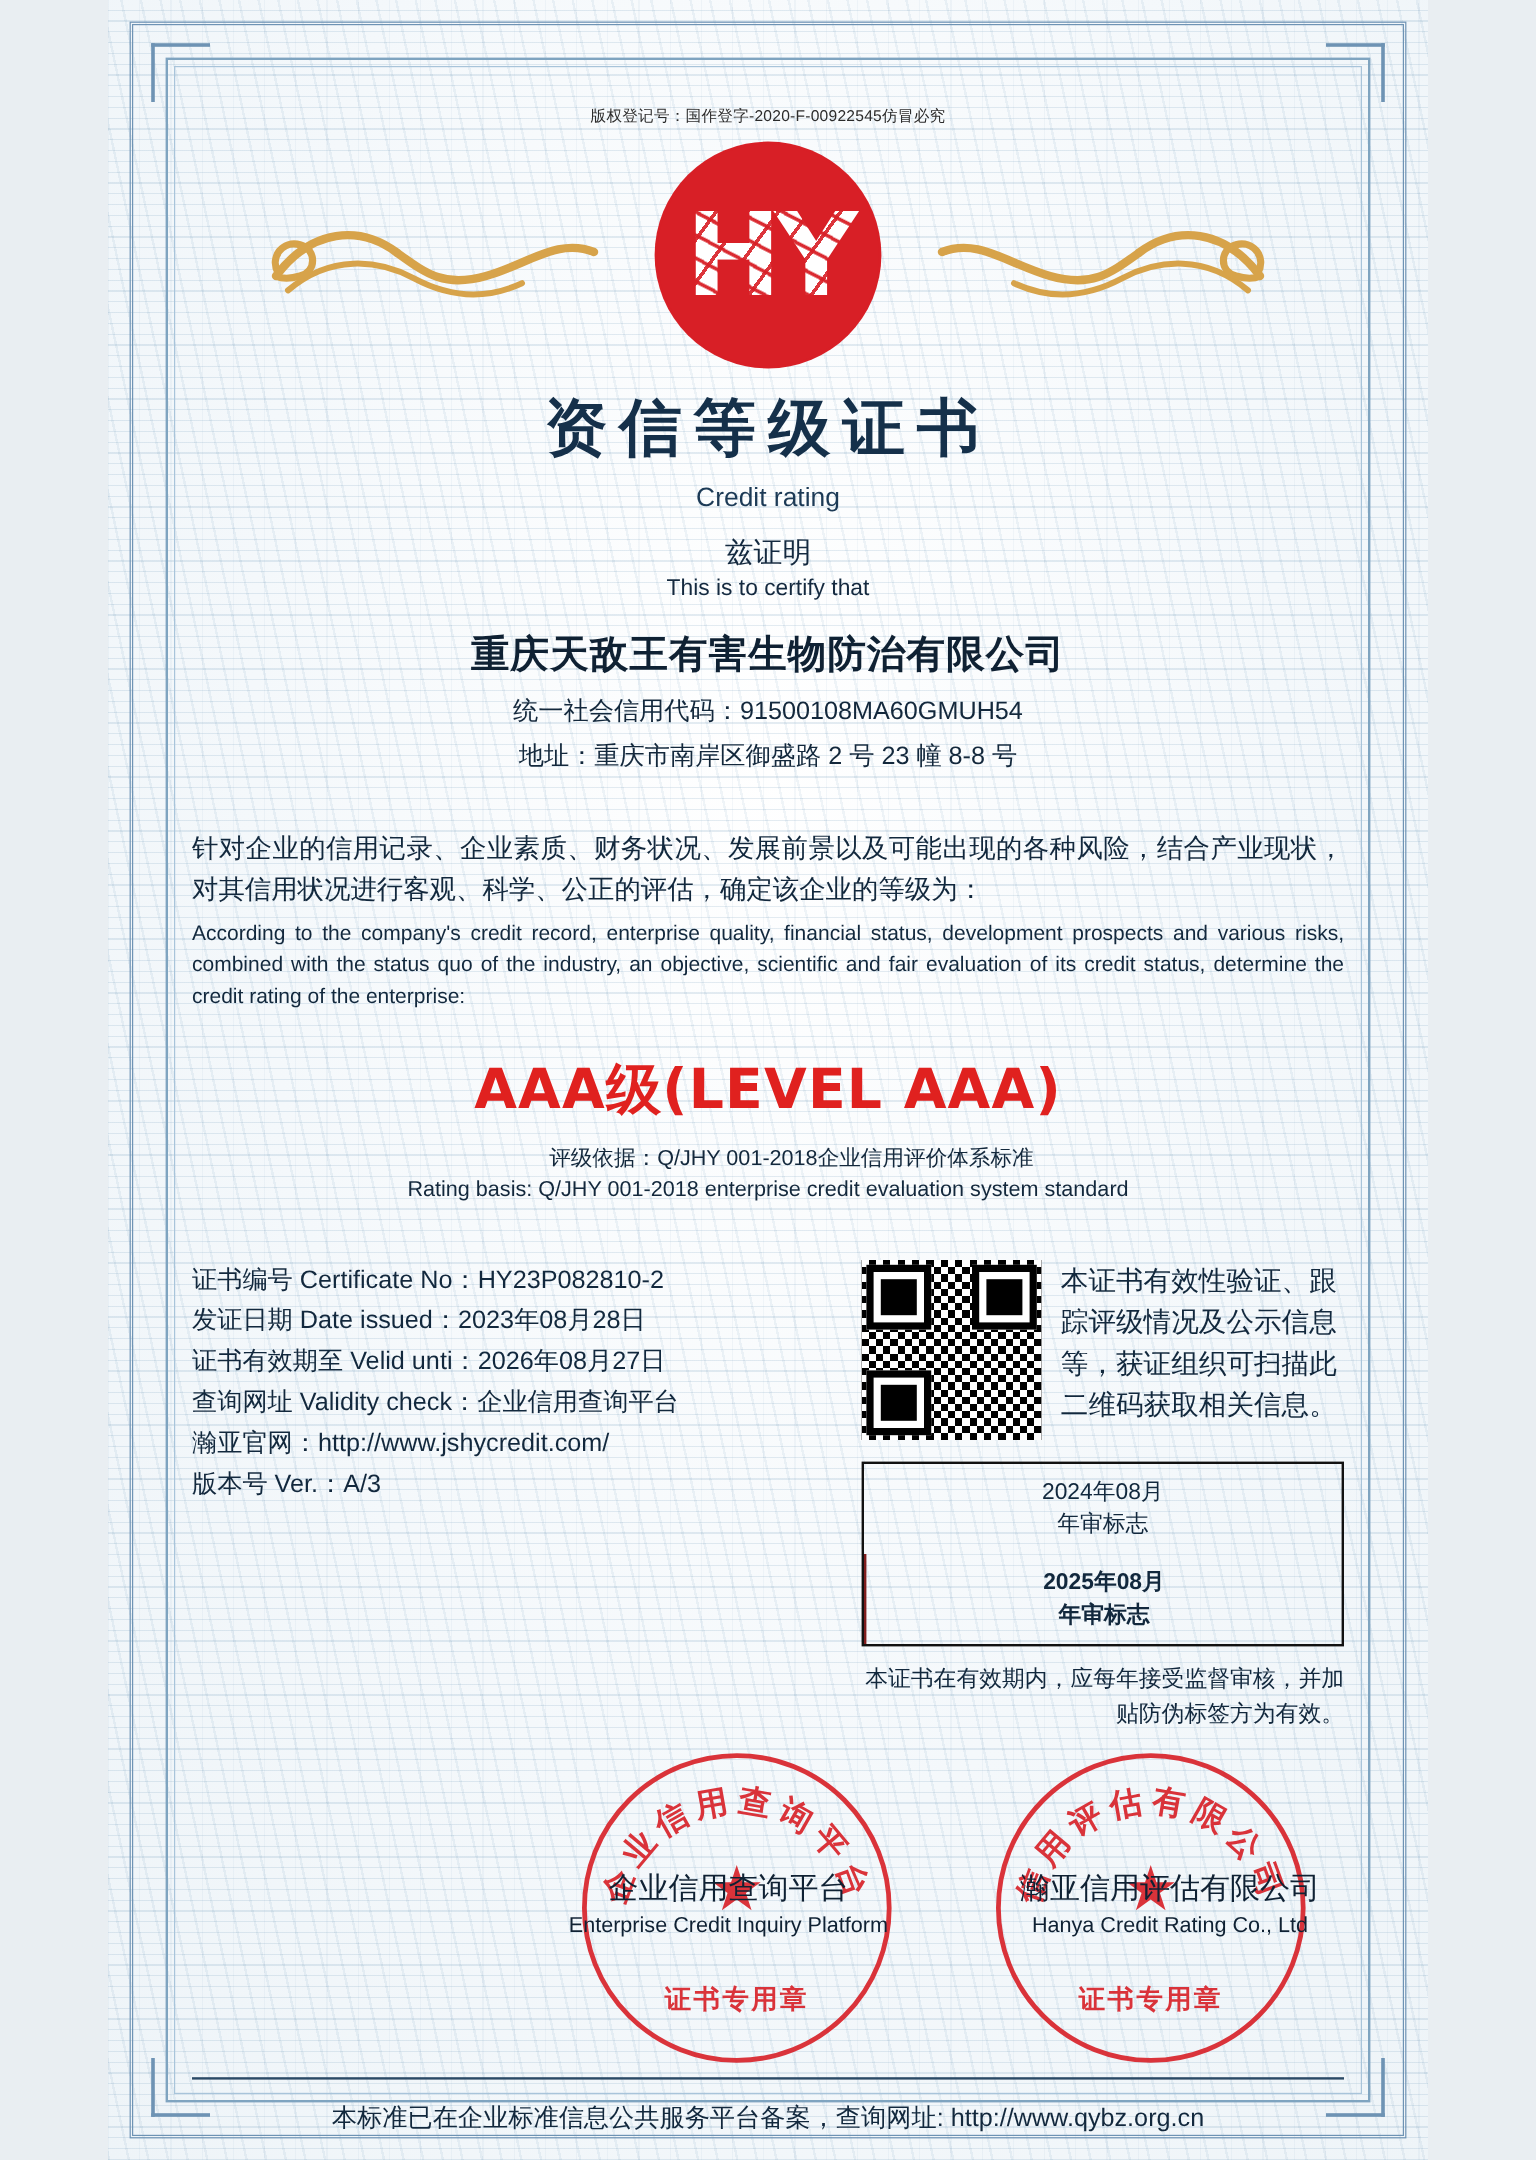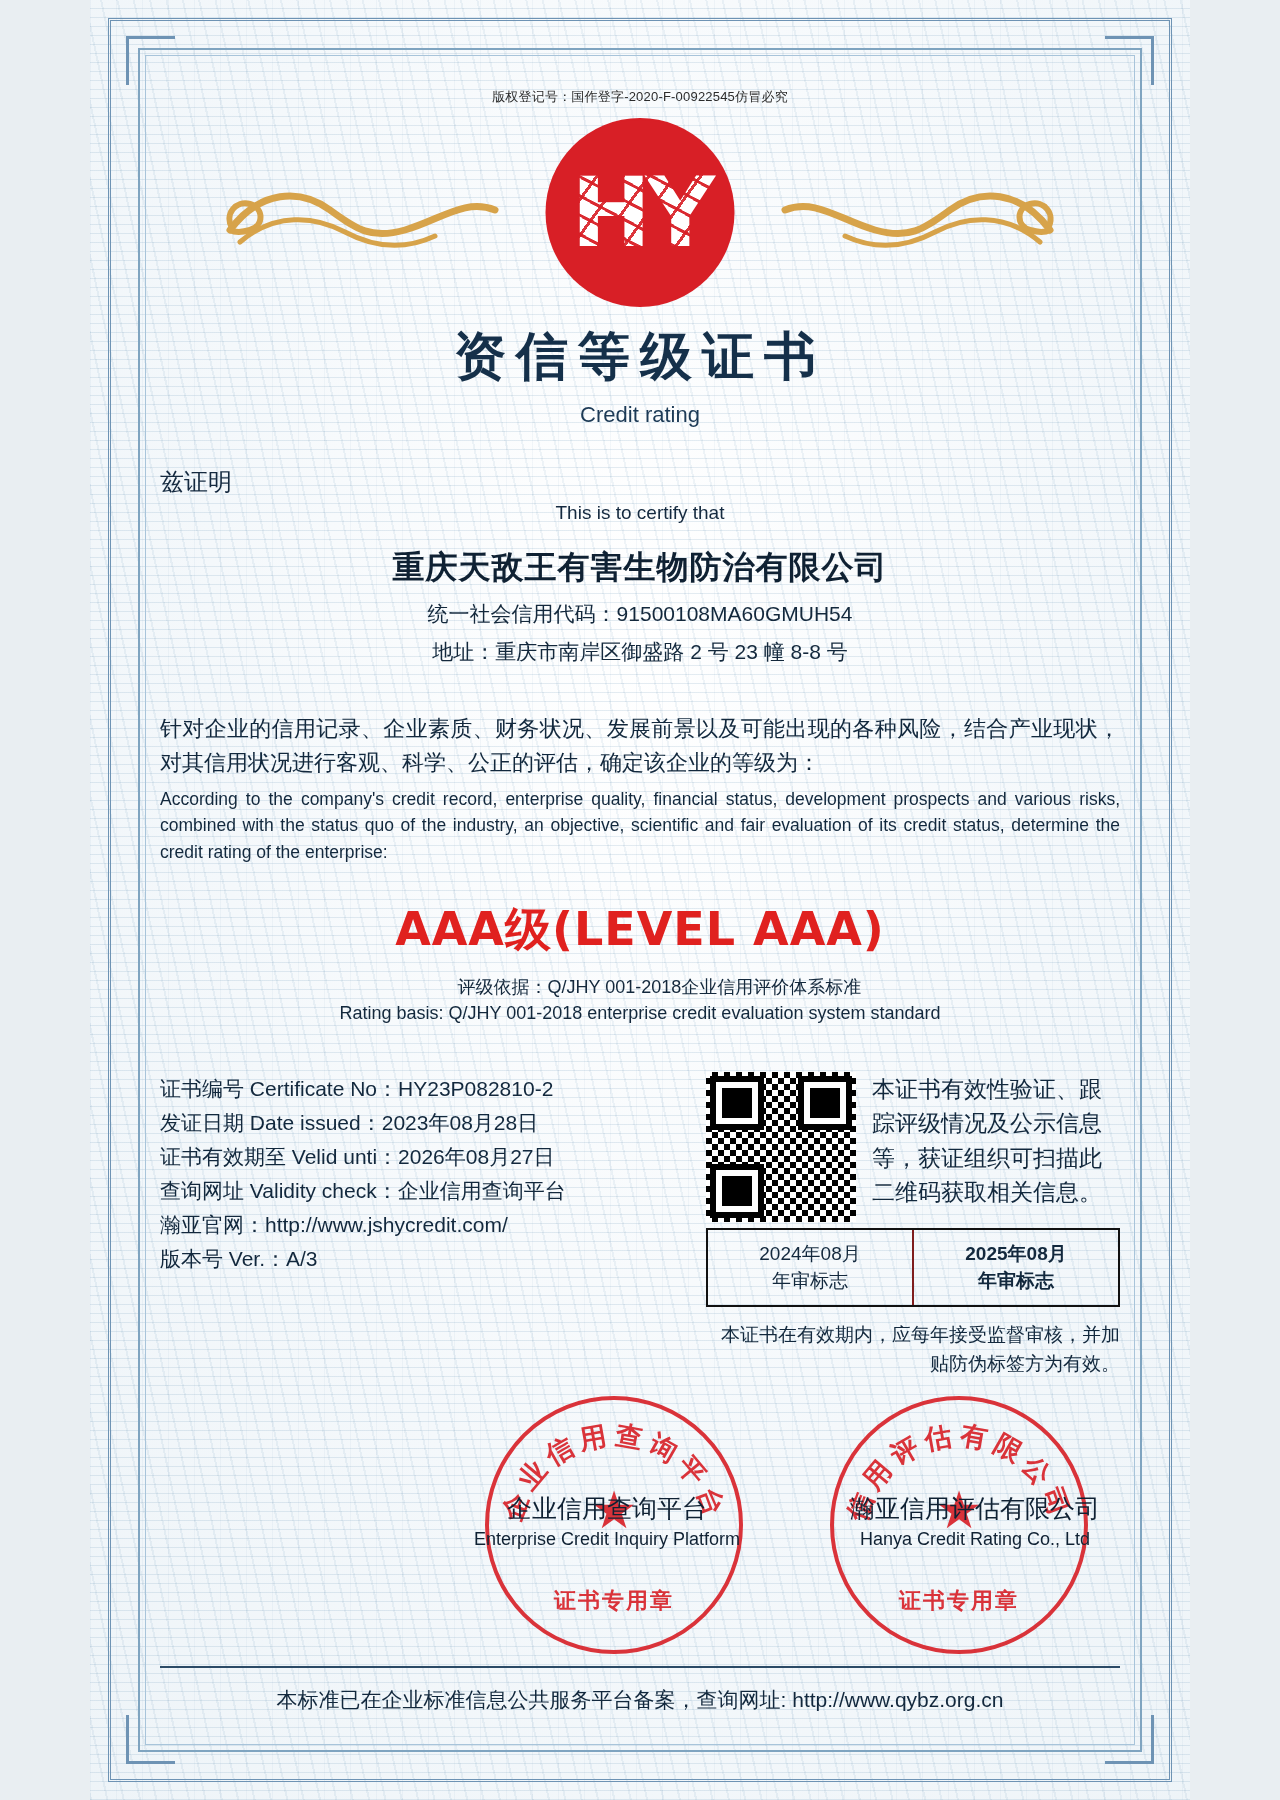--- a/index.html
+++ b/index.html
@@ -100,21 +100,21 @@
 
   h1.title{
     text-align:center;margin:0;
     font-size:52px;letter-spacing:10px;color:#15304a;
     font-family:"DejaVu Sans","Liberation Sans",sans-serif;
     font-weight:bold;
   }
   .title-en{
     text-align:center;font-size:22px;color:#1c3a56;margin-top:10px;
   }
-  .certify-cn{font-size:24px;color:#14293f;margin-top:38px;}
+  .certify-cn{text-align:center;font-size:24px;color:#14293f;margin-top:16px;}
   .certify-en{text-align:center;font-size:19px;color:#14293f;margin-top:4px;}
   .company{
     text-align:center;font-size:32px;font-weight:bold;color:#0f2133;margin-top:22px;
     letter-spacing:1px;
   }
   .credit-code,.address{
     text-align:center;font-size:21px;color:#13283c;margin-top:10px;
   }
 
   .para{margin-top:46px;}
@@ -128,21 +128,21 @@
 
   .level{
     text-align:center;margin-top:34px;
     font-size:46px;font-weight:bold;color:#e0211f;letter-spacing:1px;
     font-family:"DejaVu Sans","Liberation Sans",sans-serif;
   }
   .basis-cn{text-align:center;font-size:18px;color:#13283c;margin-top:14px;padding-left:39px;}
   .basis-en{text-align:center;font-size:18px;color:#13283c;margin-top:4px;}
 
   
-  .details{display:flex;margin-top:48px;gap:6px;}
+  .details{display:flex;margin-top:48px;gap:18px;}
   .left-col{width:540px;}
   .right-col{flex:1;}
   .d-line{font-size:21px;color:#12283d;line-height:1.62;white-space:nowrap;}
   .url-line{font-size:21px;color:#12283d;line-height:1.62;}
 
   .qr-row{display:flex;gap:16px;align-items:flex-start;}
   .qr{
     width:150px;height:150px;flex:none;
     background-color:#fff;
     background-image:
@@ -151,21 +151,21 @@
     background-blend-mode:difference;
     position:relative;
   }
   .qr .finder{position:absolute;width:42px;height:42px;background:#fff;border:6px solid #000;}
   .qr .finder::after{content:"";position:absolute;inset:6px;background:#000;}
   .qr .f1{left:4px;top:4px;}
   .qr .f2{right:4px;top:4px;}
   .qr .f3{left:4px;bottom:4px;}
   .qr-note{font-size:23px;line-height:1.5;color:#12283d;}
 
-  .year-boxes{display:flex;margin-top:6px;border:2px solid #111;}
+  .year-boxes{display:flex;margin-top:18px;border:2px solid #111;flex-direction:column;}
   .year-box{
     flex:1;padding:10px 4px;text-align:center;font-size:19px;color:#12283d;line-height:1.45;
   }
   .year-box + .year-box{border-left:2px solid #7f1d1d;font-weight:bold;}
 
   .annual-note{margin-top:14px;font-size:19px;line-height:1.5;color:#12283d;text-align:right;}
 
   
   .stamps{position:relative;height:250px;margin-top:18px;}
   .stamp{

